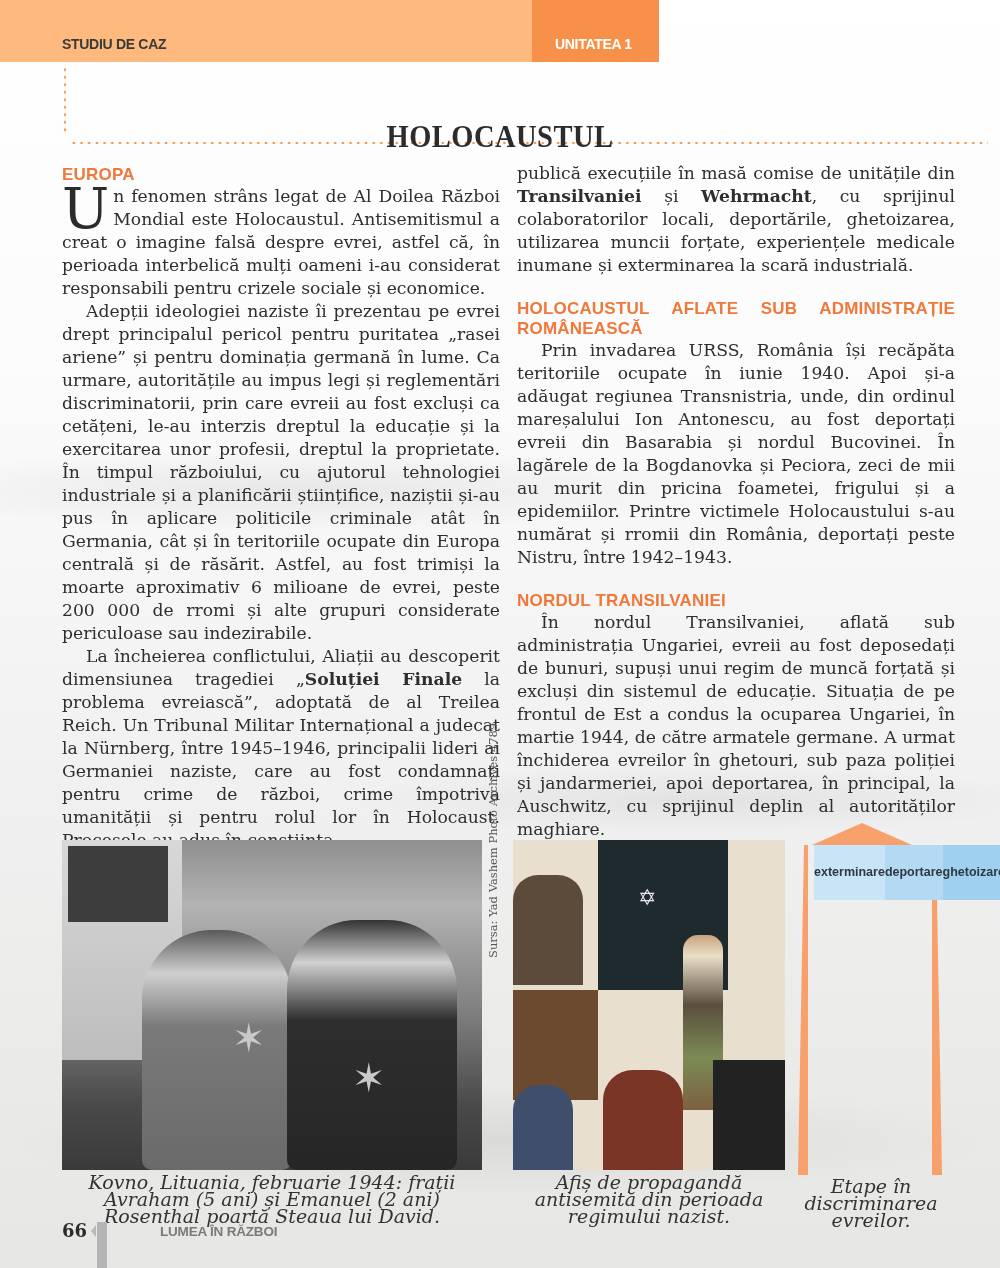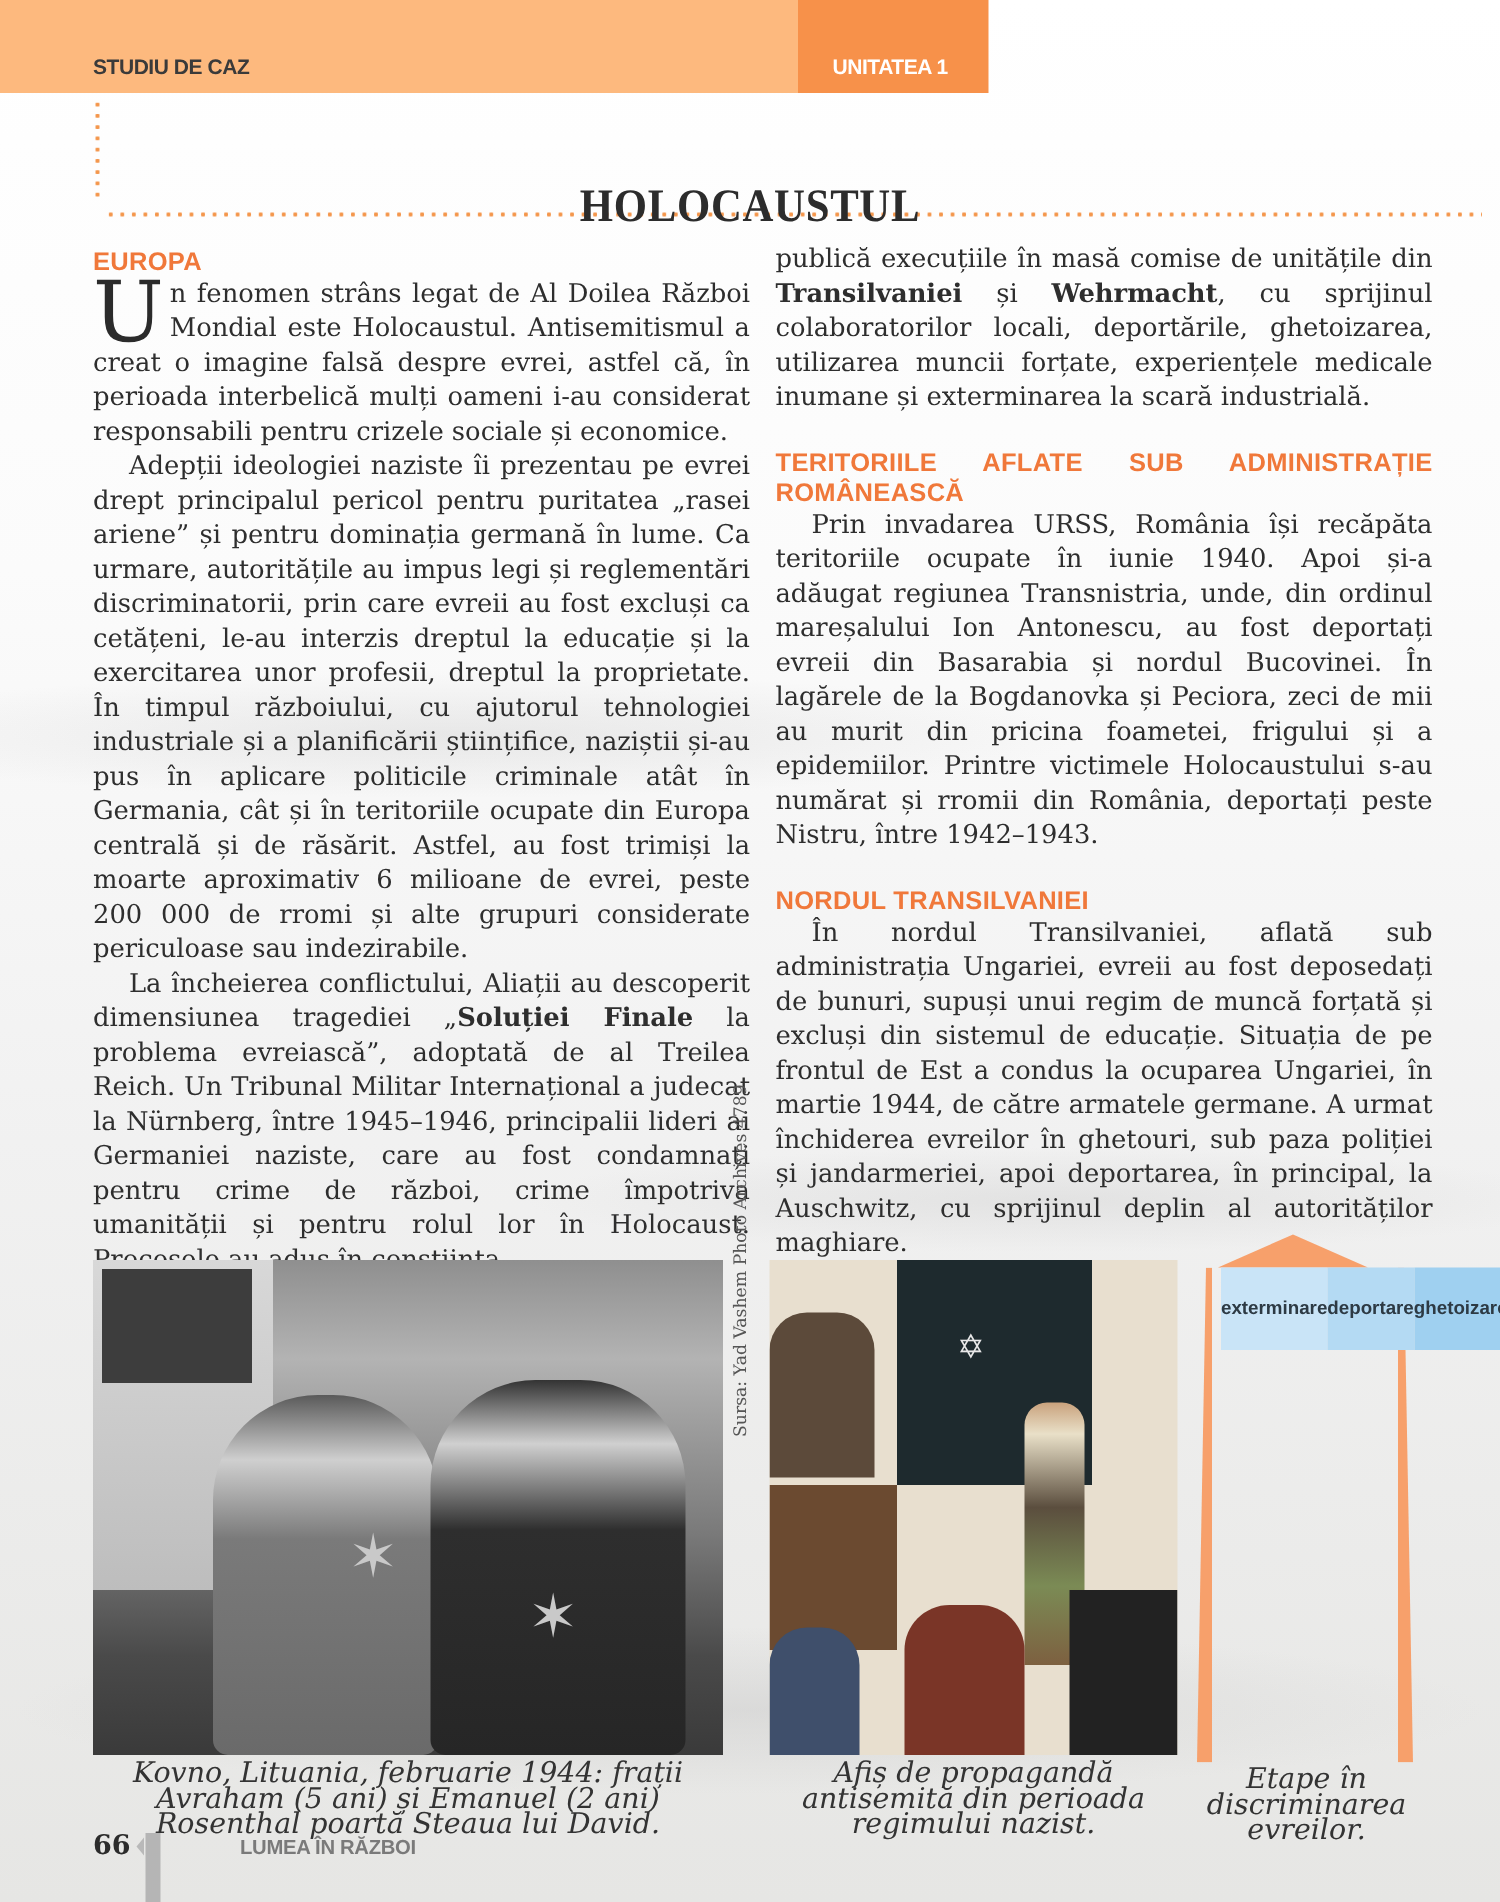--- a/index.html
+++ b/index.html
@@ -98,21 +98,21 @@
 <div class="col col-left">
   <h2 class="section-heading">EUROPA</h2>
   <p class="noindent"><span class="dropcap">U</span><span>n fenomen strâns legat de Al Doilea Război Mondial este Holocaustul. Antisemitismul a creat o imagine falsă despre evrei, astfel că, în perioada interbelică mulți oameni i-au considerat responsabili pentru crizele sociale și economice.</span></p>
   <p>Adepții ideologiei naziste îi prezentau pe evrei drept principalul pericol pentru puritatea „rasei ariene” și pentru dominația germană în lume. Ca urmare, autoritățile au impus legi și reglementări discriminatorii, prin care evreii au fost excluși ca cetățeni, le-au interzis dreptul la educație și la exercitarea unor profesii, dreptul la proprietate. În timpul războiului, cu ajutorul tehnologiei industriale și a planificării științifice, naziștii și-au pus în aplicare politicile criminale atât în Germania, cât și în teritoriile ocupate din Europa centrală și de răsărit. Astfel, au fost trimiși la moarte aproximativ 6 milioane de evrei, peste 200 000 de rromi și alte grupuri considerate periculoase sau indezirabile.</p>
   <p><span>La încheierea conflictului, Aliații au descoperit dimensiunea tragediei „</span><span class="b">Soluției Finale</span><span> la problema evreiască”, adoptată de al Treilea Reich. Un Tribunal Militar Internațional a judecat la Nürnberg, între 1945–1946, principalii lideri ai Germaniei naziste, care au fost condamnați pentru crime de război, crime împotriva umanității și pentru rolul lor în Holocaust. Procesele au adus în conștiința</span></p>
 </div>
 
 <div class="col col-right">
   <p class="noindent"><span>publică execuțiile în masă comise de unitățile din </span><span class="b">Transilvaniei</span><span> și </span><span class="b">Wehrmacht</span><span>, cu sprijinul colaboratorilor locali, deportările, ghetoizarea, utilizarea muncii forțate, experiențele medicale inumane și exterminarea la scară industrială.</span></p>
   <div class="gap"></div>
-  <h2 class="section-heading">TERITORIILE AFLATE SUB ADMINISTRAȚIE ROMÂNEASCĂ</h2>
+  <h2 class="section-heading">HOLOCAUSTUL AFLATE SUB ADMINISTRAȚIE ROMÂNEASCĂ</h2>
   <p>Prin invadarea URSS, România își recăpăta teritoriile ocupate în iunie 1940. Apoi și-a adăugat regiunea Transnistria, unde, din ordinul mareșalului Ion Antonescu, au fost deportați evreii din Basarabia și nordul Bucovinei. În lagărele de la Bogdanovka și Peciora, zeci de mii au murit din pricina foametei, frigului și a epidemiilor. Printre victimele Holocaustului s-au numărat și rromii din România, deportați peste Nistru, între 1942–1943.</p>
   <div class="gap"></div>
   <h2 class="section-heading">NORDUL TRANSILVANIEI</h2>
   <p>În nordul Transilvaniei, aflată sub administrația Ungariei, evreii au fost deposedați de bunuri, supuși unui regim de muncă forțată și excluși din sistemul de educație. Situația de pe frontul de Est a condus la ocuparea Ungariei, în martie 1944, de către armatele germane. A urmat închiderea evreilor în ghetouri, sub paza poliției și jandarmeriei, apoi deportarea, în principal, la Auschwitz, cu sprijinul deplin al autorităților maghiare.</p>
 </div>
 
 <div class="photo1">
   <div class="wall"></div>
   <div class="frame"></div>
   <div class="child1"></div>

